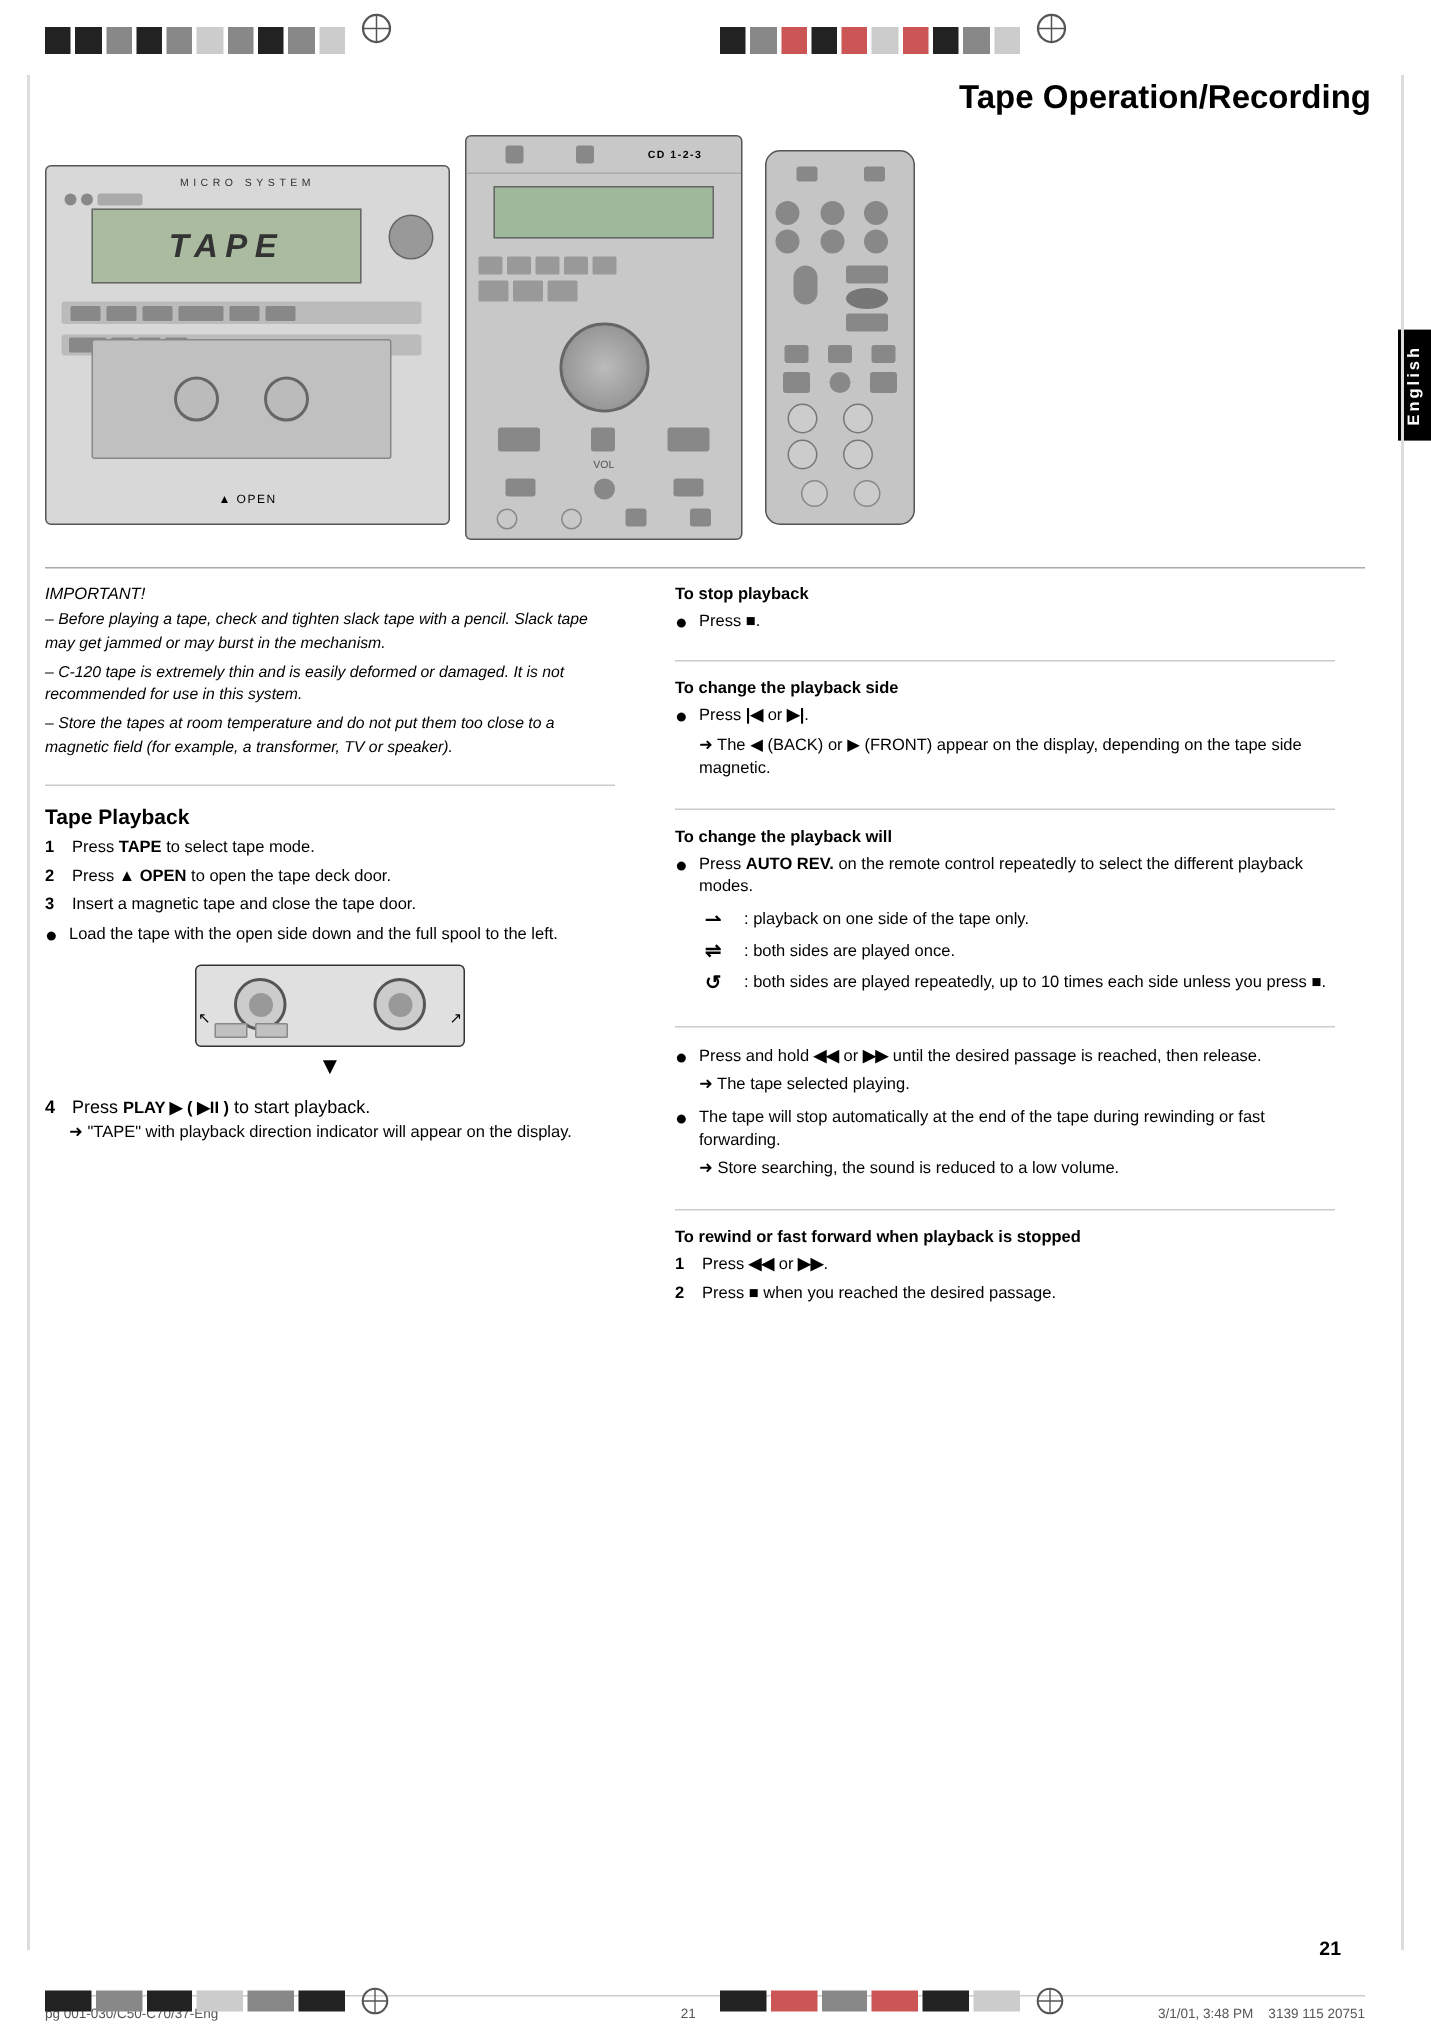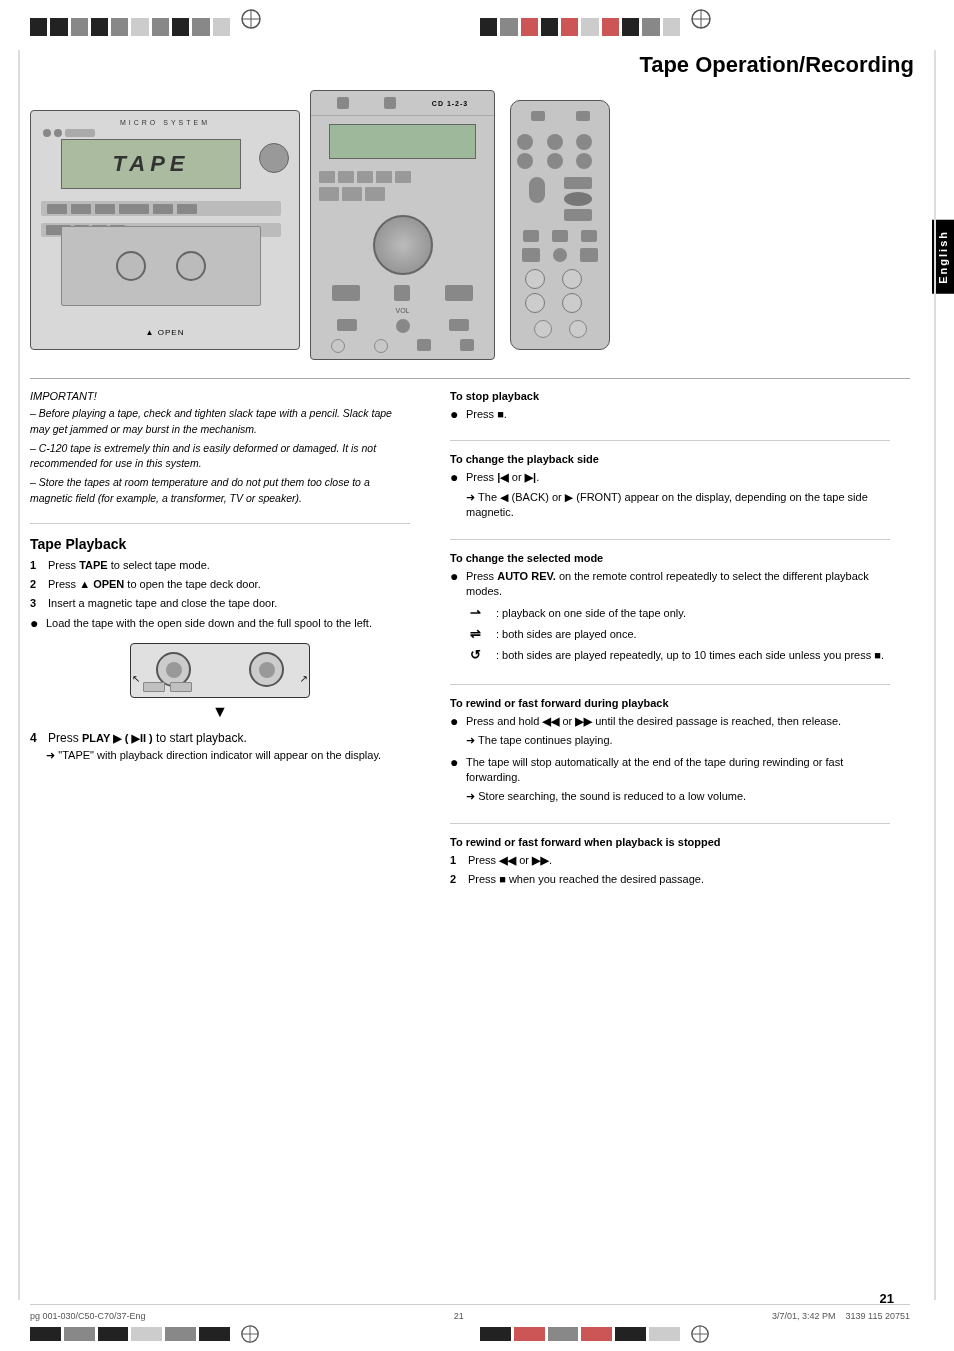--- a/index.html
+++ b/index.html
@@ -351,21 +351,21 @@
     .divider {
       width: 100%;
       height: 1px;
       background: #ccc;
       margin: 12px 0;
     }
 
     
     .footer {
       position: absolute;
-      bottom: 30px;
+      bottom: 4px;
       left: 30px;
       width: 880px;
       display: flex;
       justify-content: space-between;
       font-size: 9px;
       color: #555;
       border-top: 1px solid #ccc;
       padding-top: 6px;
     }
 
@@ -701,21 +701,21 @@
         </div>
         <div class="arrow-result">
           ➜ The ◀ (BACK) or ▶ (FRONT) appear on the display, depending on the tape side magnetic.
         </div>
       </div>
     </div>
 
     <div class="divider"></div>
 
     <div class="right-section">
-      <div class="right-section-title">To change the selected mode</div>
+      <div class="right-section-title">To change the playback will</div>
       <div class="right-section-body">
         <div class="bullet-item">
           <span class="bullet">●</span>
           <span>Press <kbd>AUTO REV.</kbd> on the remote control repeatedly to select the different playback modes.</span>
         </div>
         <ul class="mode-list">
           <li>
             <span class="mode-icon">⇀</span>
             <span>: playback on one side of the tape only.</span>
           </li>
@@ -727,27 +727,26 @@
             <span class="mode-icon">↺</span>
             <span>: both sides are played repeatedly, up to 10 times each side unless you press <kbd>■</kbd>.</span>
           </li>
         </ul>
       </div>
     </div>
 
     <div class="divider"></div>
 
     <div class="right-section">
-      <div class="right-section-title">To rewind or fast forward during playback</div>
       <div class="right-section-body">
         <div class="bullet-item">
           <span class="bullet">●</span>
           <span>Press and hold <kbd>◀◀</kbd> or <kbd>▶▶</kbd> until the desired passage is reached, then release.</span>
         </div>
-        <div class="arrow-result">➜ The tape continues playing.</div>
+        <div class="arrow-result">➜ The tape selected playing.</div>
         <div class="bullet-item" style="margin-top:6px;">
           <span class="bullet">●</span>
           <span>The tape will stop automatically at the end of the tape during rewinding or fast forwarding.</span>
         </div>
         <div class="arrow-result">➜ Store searching, the sound is reduced to a low volume.</div>
       </div>
     </div>
 
     <div class="divider"></div>
 
@@ -770,21 +769,21 @@
   </div>
 
 </div>
 
 <div class="page-number">21</div>
 
 <div class="footer">
   <span>pg 001-030/C50-C70/37-Eng</span>
   <span>21</span>
   <span>
-    <span>3/7/01, 3:42 PM</span>&nbsp;&nbsp;&nbsp;&nbsp;<span>3139 115 20751</span>
+    <span>3/1/01, 3:48 PM</span>&nbsp;&nbsp;&nbsp;&nbsp;<span>3139 115 20751</span>
   </span>
 </div>
 
 <div style="position:absolute;bottom:10px;left:30px;width:200px;height:14px;display:flex;gap:3px;">
   <div style="flex:1;background:#222;"></div>
   <div style="flex:1;background:#888;"></div>
   <div style="flex:1;background:#222;"></div>
   <div style="flex:1;background:#ccc;"></div>
   <div style="flex:1;background:#888;"></div>
   <div style="flex:1;background:#222;"></div>

